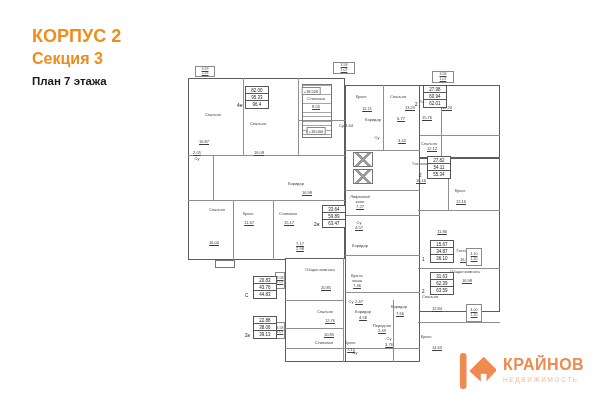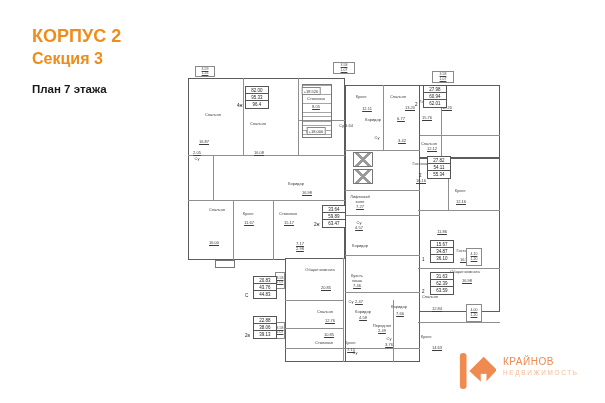--- a/index.html
+++ b/index.html
@@ -4,21 +4,21 @@
 <style>
   * { margin:0; padding:0; box-sizing:border-box; }
   html,body { width:605px; height:403px; background:#ffffff; overflow:hidden;
     font-family:"Liberation Sans", sans-serif; }
   #stage { position:relative; width:605px; height:301px; background:#fff; }
 
   
   #hdr { position:absolute; left:32px; top:24px; }
   .h-build { font-size:18px; font-weight:bold; color:#ef8c1a; line-height:1.35; }
   .h-sect  { font-size:16px; font-weight:bold; color:#ef8c1a; line-height:1.4; }
-  .h-plan  { font-size:11.5px; font-weight:bold; color:#1a1a1a; margin-top:12px; }
+  .h-plan  { font-size:11.5px; font-weight:bold; color:#1a1a1a; margin-top:4px; }
 
   
   #plan { position:absolute; left:183px; top:60px; width:340px; height:312px; }
   .blk { position:absolute; background:#fff; border:1.5px solid #5d5d5d; }
   .wall { position:absolute; background:#8f8f8f; }
   .bump { position:absolute; background:#fff; border:1px solid #777; }
   .stair { position:absolute; border:1px solid #777; background:
      repeating-linear-gradient(180deg,#a5a5a5 0,#a5a5a5 0.8px,transparent 0.8px,transparent 4.5px); }
   .lift { position:absolute; border:1px solid #777; background:
      linear-gradient(45deg,transparent 45%,#9a9a9a 45%,#9a9a9a 55%,transparent 55%),
@@ -35,21 +35,21 @@
   .apt { position:absolute; width:24px; background:#fff; border:0.5px solid #555; }
   .apt .row { height:7px; border-bottom:0.5px solid #555; font-size:4.5px; color:#222;
      display:flex; align-items:center; justify-content:center; position:relative; }
   .apt .row:last-child { border-bottom:none; }
   .apt .pfx { position:absolute; left:-9px; top:8.5px; font-size:4.5px; color:#222; }
 
   
   #logo { position:absolute; left:458px; top:350px; display:flex; align-items:flex-start; }
   #logo svg { display:block; }
   #logo .txt { margin-left:7px; margin-top:6px; }
-  .l-name { font-size:10px; font-weight:normal; color:#ef8a50; letter-spacing:0.5px; line-height:1.1; }
+  .l-name { font-size:16px; font-weight:bold; color:#ef8a50; letter-spacing:0.5px; line-height:1.1; }
   .l-sub  { font-size:6.4px; color:#f3bb98; letter-spacing:1.7px; margin-top:2px; }
 </style>
 </head>
 <body>
 
 <div id="stage">
 
   <div id="hdr">
     <div class="h-build">КОРПУС 2</div>
     <div class="h-sect">Секция 3</div>

